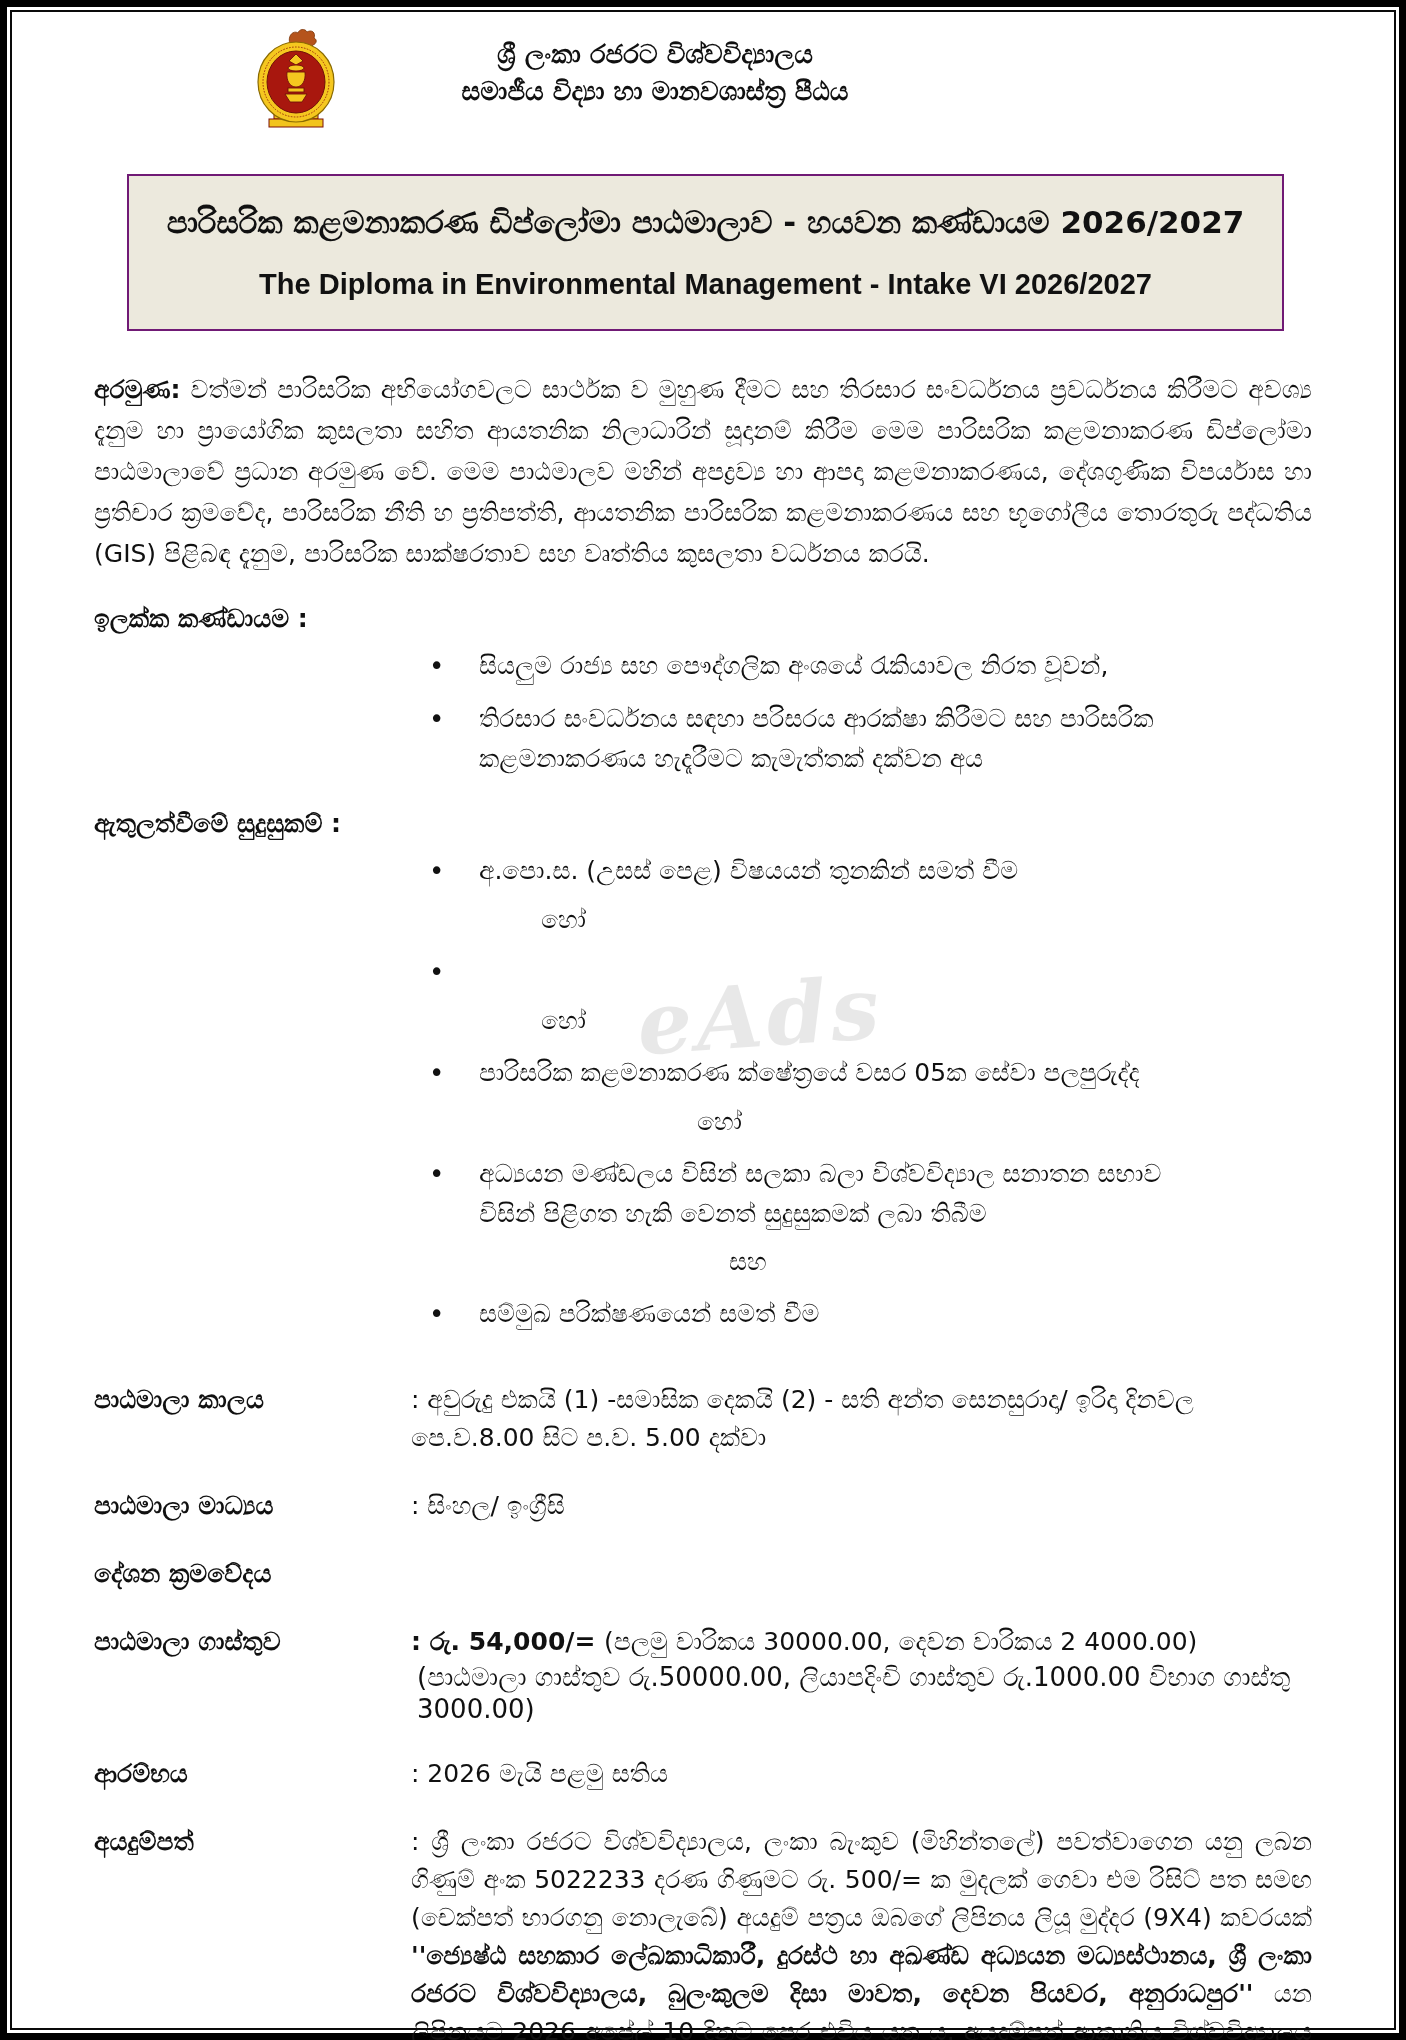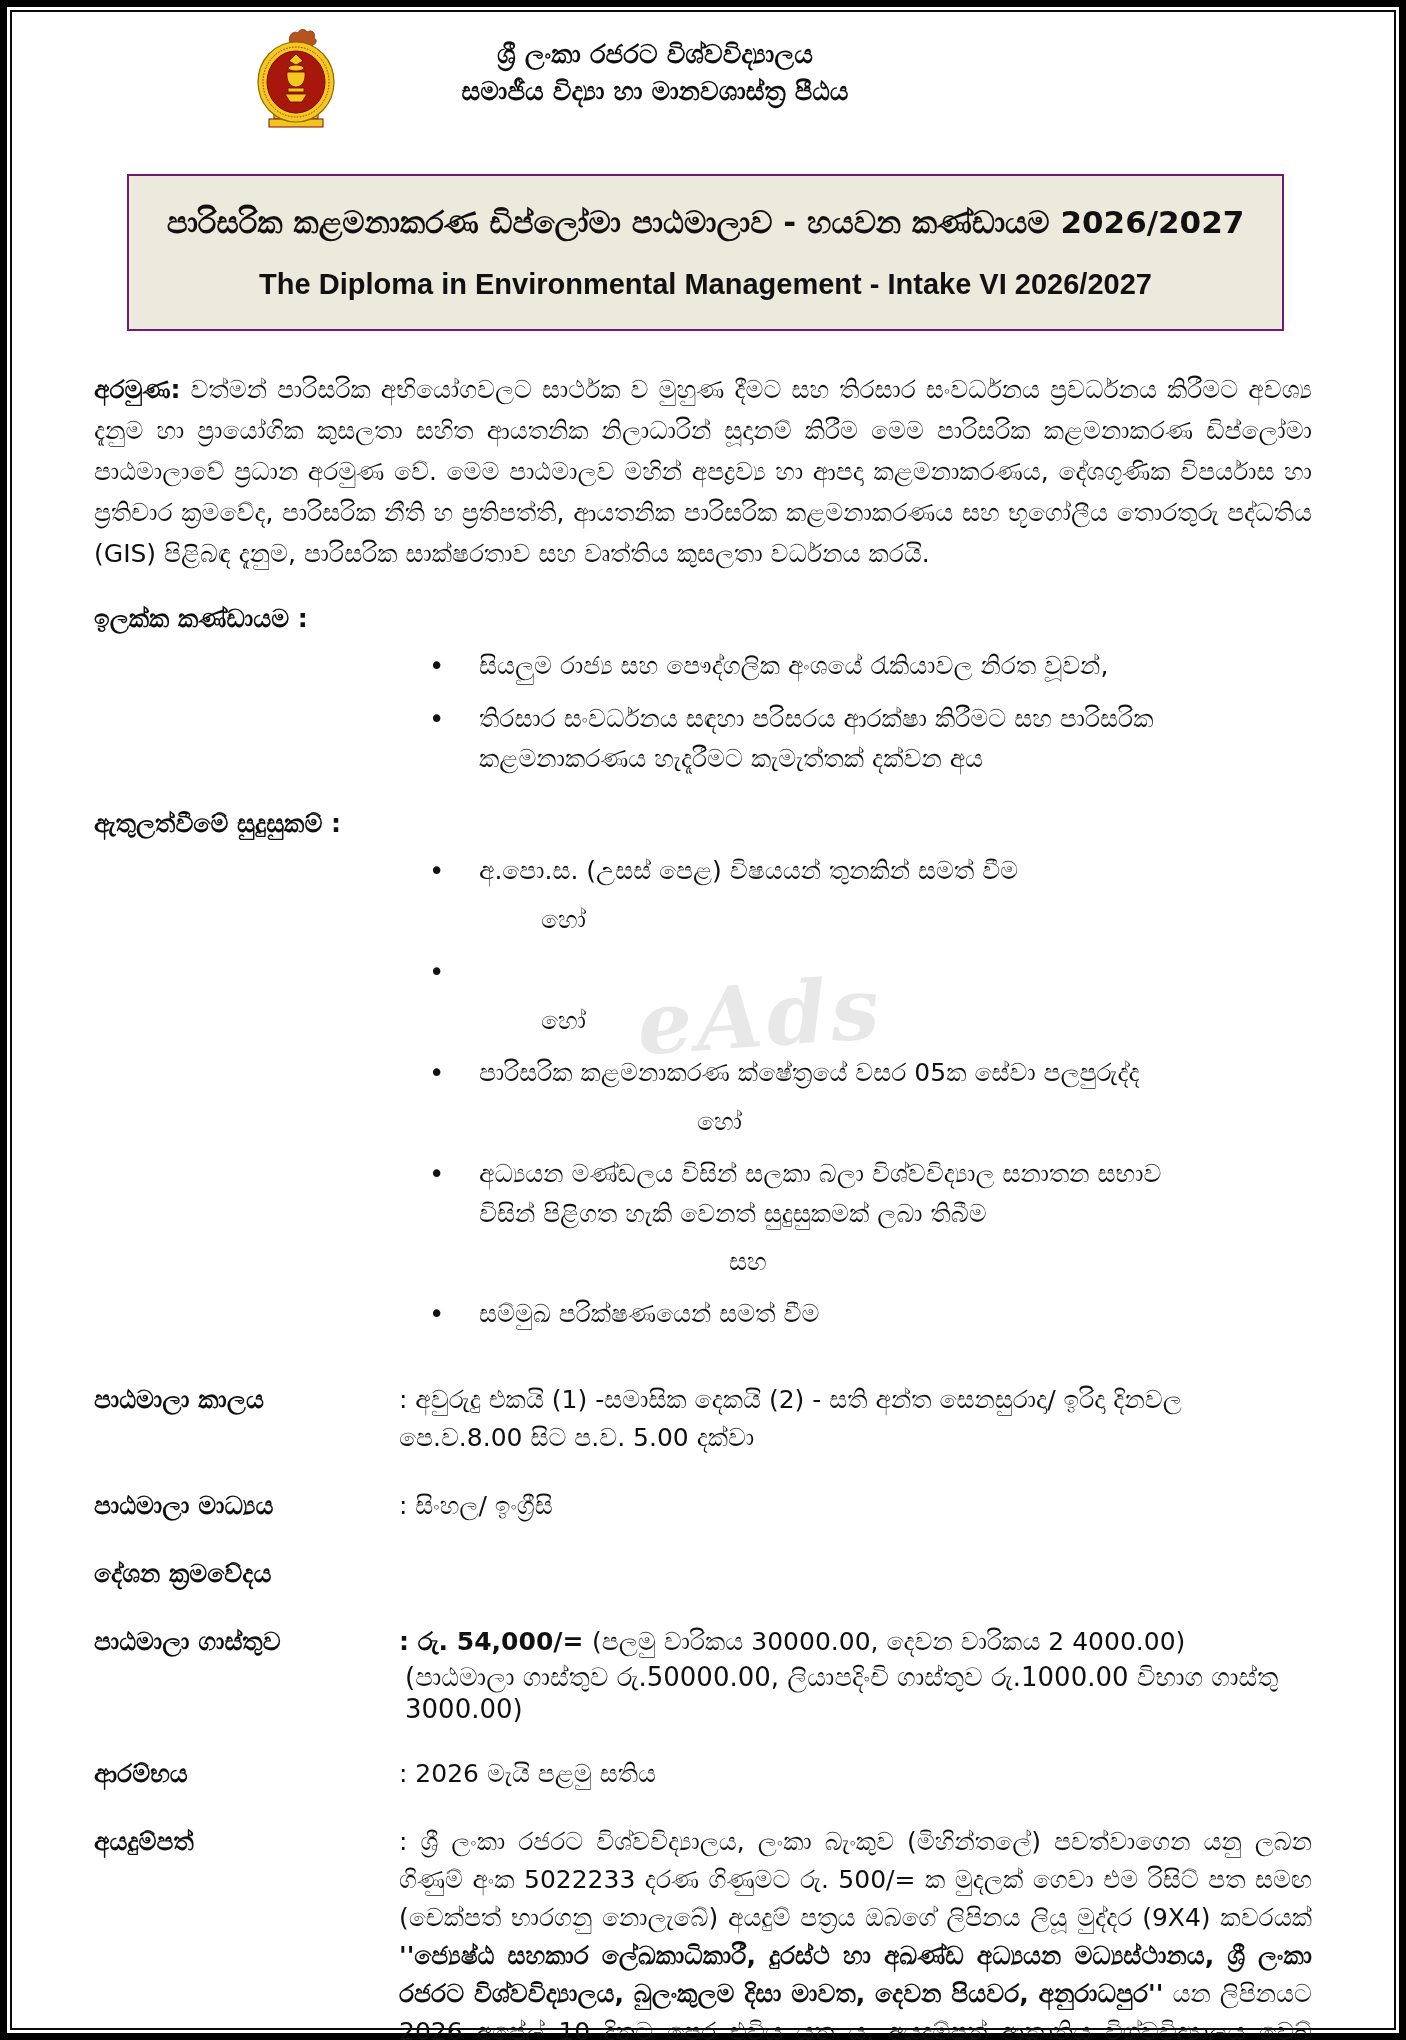--- a/index.html
+++ b/index.html
@@ -25,21 +25,21 @@
   .b-row{display:flex;margin-top:12px;font-size:25px;line-height:40px;}
   .b-row .dot{width:50px;flex:none;}
   .b-row .dot::before{content:"\2022";font-size:26px;}
   .b-text{flex:1;max-width:700px;}
   .sep{font-size:25px;line-height:40px;margin-top:8px;}
   .sep-a{margin-left:112px;}
   .sep-b{margin-left:268px;}
   .sep-c{margin-left:300px;}
   
   .rows{margin-top:46px;}
-  .row{display:flex;margin-top:30px;font-size:25px;line-height:38px;}
+  .row{display:flex;margin-top:30px;font-size:25px;line-height:38px;gap:12px;}
   .row-label{width:305px;flex:none;font-weight:700;}
   .row-value{flex:1;}
   .fee-sub{font-size:26px;margin-left:6px;line-height:32px;}
   .just{text-align:justify;}
   
   .watermark{position:absolute;left:630px;top:958px;z-index:0;font-size:86px;color:rgba(0,0,0,0.09);font-style:italic;font-weight:700;letter-spacing:4px;transform:rotate(-4deg);font-family:"DejaVu Serif",serif;}
 </style>
 </head>
 <body>
 

